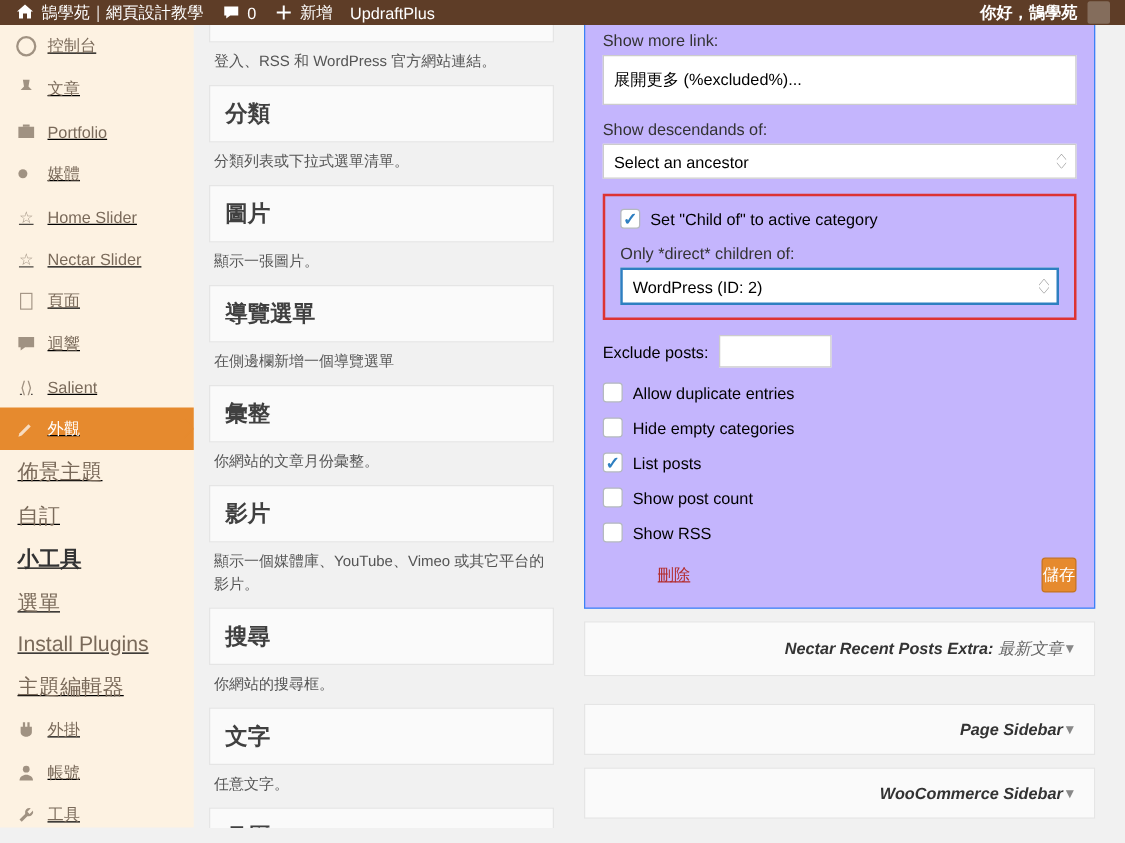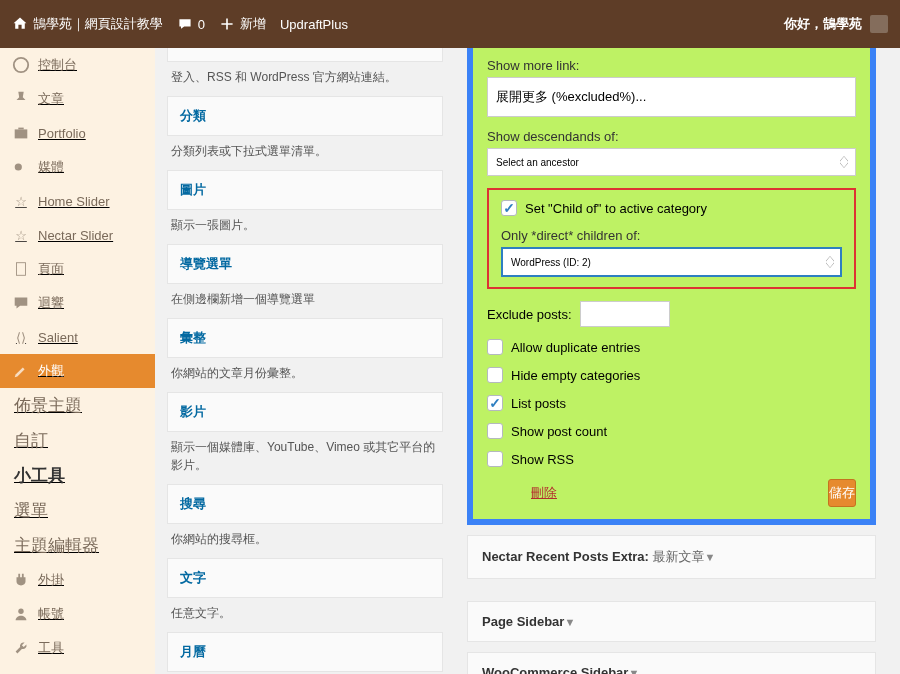--- a/index.html
+++ b/index.html
@@ -1,18 +1,18 @@
 <!DOCTYPE html>
 <html><head>
   <meta charset="utf-8">
   <style>
     * { margin: 0; padding: 0; box-sizing: border-box; }
     body { font-family: -apple-system, BlinkMacSystemFont, "Segoe UI", sans-serif; font-size: 13px; background: #f1f1f1; width: 900px; height: 674px; overflow: hidden; position: relative; }
     
-    .adminbar { background: #5e3d27; color: #fff; height: 48px; display: flex; align-items: center; padding: 0 12px; justify-content: space-between; }
+    .adminbar { background: #5e3d27; color: #fff; height: 20px; display: flex; align-items: center; padding: 0 12px; justify-content: space-between; }
     .adminbar-left { display: flex; align-items: center; gap: 14px; }
     .adminbar-item { display: flex; align-items: center; gap: 5px; cursor: pointer; font-size: 13px; }
     .adminbar-right { display: flex; align-items: center; gap: 8px; font-weight: bold; }
     .avatar { width: 18px; height: 18px; background: #846d5c; border-radius: 2px; }
     .ab-icon { width: 16px; height: 16px; display: inline-block; }
     
     .wrap { display: flex; height: 642px; }
     
     .sidebar { width: 155px; background: #fdf2e2; flex-shrink: 0; text-decoration: underline; }
     .menu-item { display: flex; align-items: center; gap: 8px; padding: 8px 12px; color: #7a6a5a; cursor: pointer; font-size: 13px; }
@@ -20,48 +20,48 @@
     .menu-item.current::after { content: ''; position: absolute; right: -8px; top: 50%; transform: translateY(-50%); border: 8px solid transparent; border-left-color: #e68a2e; }
     .menu-icon { width: 18px; height: 18px; display: flex; align-items: center; justify-content: center; opacity: 0.7; }
     .submenu { background: #fdf2e2; }
     .submenu-item { padding: 6px 12px 6px 14px; color: #7a6a5a; cursor: pointer; font-size: 17px; }
     .submenu-item.bold { font-weight: bold; color: #333; }
     
     .content { flex: 1; display: flex; overflow: hidden; }
     
     .col-left { width: 300px; padding: 0 12px; overflow-y: auto; }
     .widget-item { border: 1px solid #e5e5e5; background: #fafafa; margin-top: 6px; }
-    .widget-header { padding: 10px 12px; font-weight: bold; color: #0369a1; font-size: 13px; }
+    .widget-header { padding: 10px 12px; font-weight: bold; color: #404040; font-size: 18px; }
     .widget-desc { padding: 6px 4px 4px 4px; color: #555; font-size: 12px; line-height: 1.5; }
     
     .col-right { flex: 1; padding: 0 24px 12px 12px; overflow-y: auto; }
     
-    .form-block { background: #bef264; border: 6px solid #3b82f6; padding: 12px 14px; }
+    .form-block { background: #c4b5fd; border: 1px solid #3b82f6; padding: 12px 14px; }
     .form-row { margin-bottom: 12px; }
     .form-label { color: #333; font-size: 13px; display: block; margin-bottom: 4px; }
     .form-input { width: 100%; padding: 4px 8px; border: 1px solid #ccc; font-size: 13px; height: 40px; }
-    .form-select { width: 100%; padding: 4px 8px; border: 1px solid #ccc; font-size: 10px; height: 28px; background: #fff; appearance: none; position: relative; }
+    .form-select { width: 100%; padding: 4px 8px; border: 1px solid #ccc; font-size: 13px; height: 28px; background: #fff; appearance: none; position: relative; }
     .select-wrap { position: relative; }
     .select-wrap::after { content: ''; position: absolute; right: 8px; top: 50%; transform: translateY(-50%); width: 8px; height: 12px; background: linear-gradient(#888, #888); clip-path: polygon(0 40%, 50% 0, 100% 40%, 100% 45%, 50% 5%, 0 45%, 0 55%, 50% 95%, 100% 55%, 100% 60%, 50% 100%, 0 60%); }
     
     .redbox { border: 2px solid #d33; padding: 10px 12px; margin-bottom: 12px; }
     .redbox .select-wrap .form-select { border: 2px solid #2e7fc1; height: 30px; }
     
     .checkbox-row { display: flex; align-items: center; gap: 8px; margin-bottom: 12px; }
     .checkbox { width: 16px; height: 16px; border: 1px solid #b4b9be; border-radius: 3px; display: flex; align-items: center; justify-content: center; background: #fff; }
     .checkbox.checked::after { content: '✓'; color: #2e7fc1; font-size: 14px; font-weight: bold; }
     
     .inline-row { display: flex; align-items: center; gap: 8px; margin-bottom: 12px; }
     .inline-input { width: 90px; padding: 4px 8px; border: 1px solid #ccc; height: 26px; }
     
     .action-row { display: flex; justify-content: space-between; align-items: center; margin-top: 12px; }
     .delete-link { color: #b32d2e; text-decoration: underline; cursor: pointer; padding-left: 44px; }
     .save-btn { background: #e68a2e; color: #fff; border: 1px solid #c5731f; padding: 4px 0; border-radius: 3px; cursor: pointer; font-size: 13px; }
     
-    .panel { background: #fafafa; border: 1px solid #e5e5e5; margin-top: 10px; padding: 12px 14px; display: flex; justify-content: flex-start; align-items: center; cursor: pointer; }
+    .panel { background: #fafafa; border: 1px solid #e5e5e5; margin-top: 10px; padding: 12px 14px; display: flex; justify-content: flex-end; align-items: center; cursor: pointer; font-style: italic; }
     .panel-title { font-weight: bold; color: #333; font-size: 13px; }
     .panel-sub { font-weight: normal; color: #666; }
     .panel-caret { color: #888; font-size: 11px; }
     
     .truncated-top { margin-top: -8px; }
   </style>
 </head>
 <body>
 
 <div class="adminbar">
@@ -165,20 +165,21 @@
             <path d="M4 14l8-8 2 2-8 8-3 1z"></path>
           </svg>
         </span>
         <span>外觀</span>
       </div>
     <div class="submenu">
       <div class="submenu-item">佈景主題</div>
       <div class="submenu-item">自訂</div>
       <div class="submenu-item bold">小工具</div>
       <div class="submenu-item">選單</div>
+      <div class="submenu-item">Install Plugins</div>
       <div class="submenu-item">主題編輯器</div>
     </div>
     <div class="menu-item">
         <span class="menu-icon">
           <svg viewBox="0 0 20 20" fill="currentColor">
             <path d="M7 3v4H5v5c0 2 2 4 5 4s5-2 5-4V7h-2V3h-2v4H9V3z"></path>
           </svg>
         </span>
         <span>外掛</span>
       </div>

